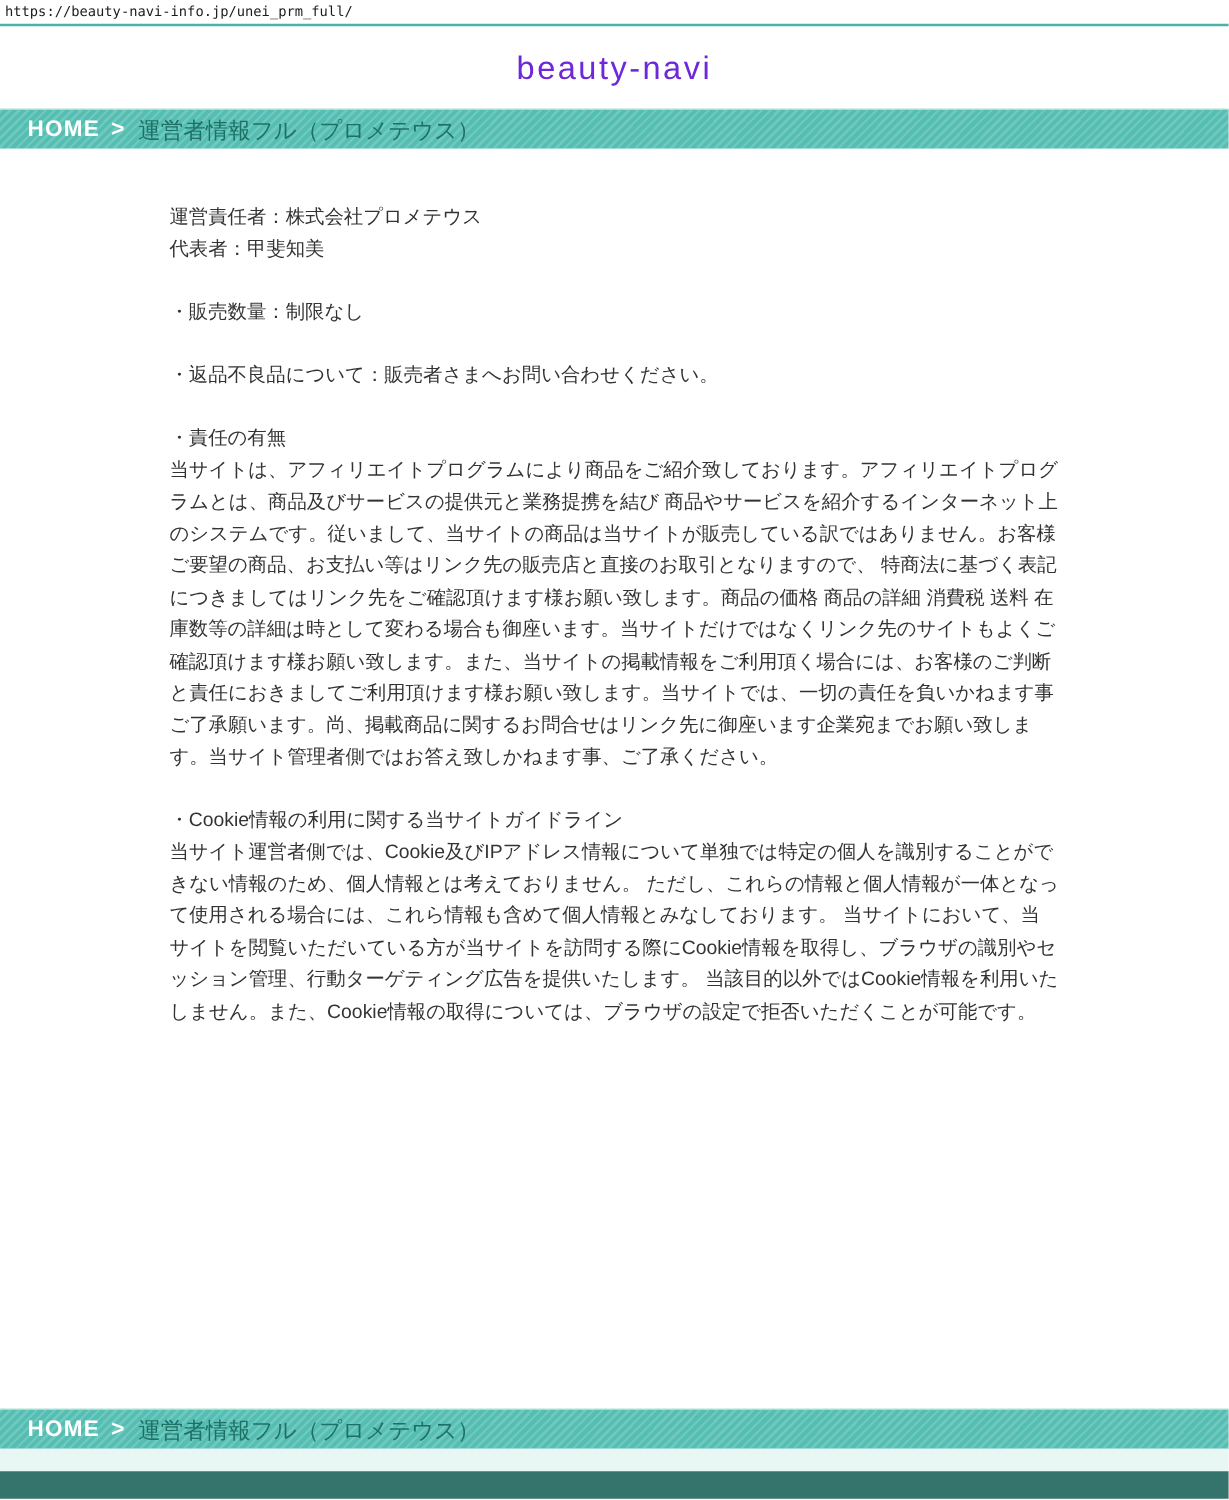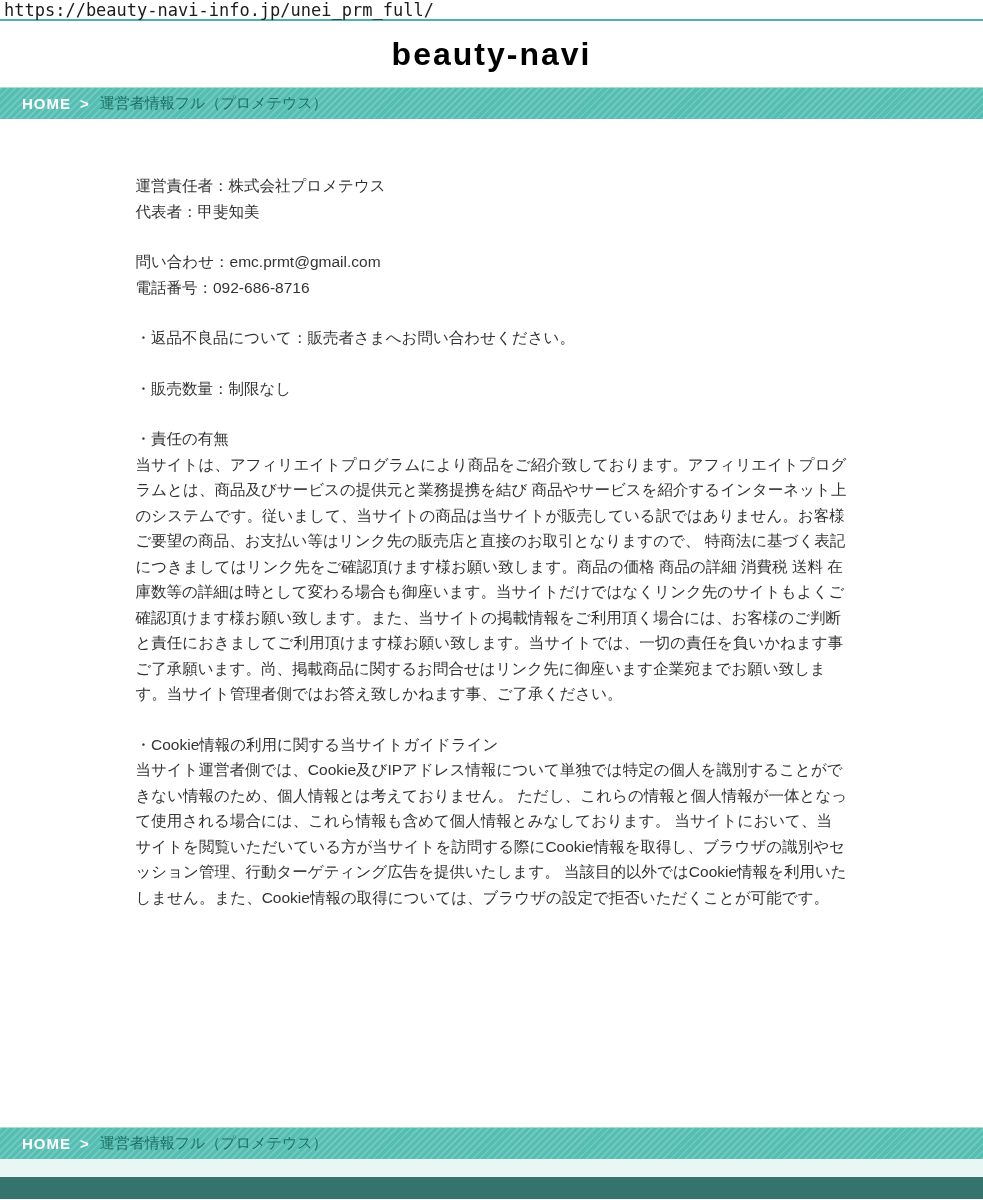--- a/index.html
+++ b/index.html
@@ -8,65 +8,65 @@
     width:983px; height:1200px;
     background:#ffffff;
     font-family:"Liberation Sans","DejaVu Sans",sans-serif;
     -webkit-font-smoothing:antialiased;
   }
 
   
   .url-bar {
     padding:2px 4px 1px 4px;
     font-family:"DejaVu Sans Mono","Liberation Mono",monospace;
-    font-size:17px; line-height:16px; color:#1b1b1b;
+    font-size:11px; line-height:16px; color:#1b1b1b;
     white-space:nowrap;
   }
   .top-divider { height:2px; background:#4db3a8; }
 
   
   .site-header {
     height:66px;
     display:flex; align-items:center; justify-content:center;
   }
   .site-title {
-    font-size:32px; color:#000000; letter-spacing:2px; font-weight:700;
+    font-size:26px; color:#6d28d9; letter-spacing:2px; font-weight:400;
   }
 
   
   .breadcrumb {
     box-sizing:border-box;
     height:32px;
     display:flex; align-items:center;
     padding-left:22px;
     background-color:#55beb3;
     background-image:repeating-linear-gradient(
       135deg,
       rgba(255,255,255,0.16) 0px, rgba(255,255,255,0.16) 2px,
       rgba(255,255,255,0) 2px, rgba(255,255,255,0) 5px);
     border-top:1px solid rgba(230,245,210,0.55);
-    font-size:15px;
+    font-size:18px;
   }
   .crumb-home {
     color:#ffffff; font-weight:bold; letter-spacing:1px;
     text-decoration:none; cursor:pointer;
   }
   .crumb-sep { color:#ffffff; font-weight:bold; margin:0 11px 0 9px; }
   .crumb-page { color:#1d7164;text-align:center; }
 
   
   .main {
     box-sizing:border-box;
     height:1008px;
     padding-top:42px;
     overflow:hidden;
     background:#ffffff;
   }
   .content {
-    width:712px; margin:12px auto;
+    width:712px; margin:0 auto;
     font-size:15.5px; line-height:25.5px; color:#333333;
   }
   .content p { margin:0 0 25px 0; white-space:pre-line; }
 
   
   .footer-strip { height:18px; background:#e8f7f4; }
   .footer-bar   { height:22px; background:#35746c; }
 </style>
 </head>
 <body>
@@ -83,24 +83,22 @@
 <div class="breadcrumb">
   <a class="crumb-home">HOME</a>
   <span class="crumb-sep">&gt;</span>
   <span class="crumb-page">運営者情報フル（プロメテウス）</span>
 </div>
 
 <div class="main">
   <div class="content">
     <p>運営責任者：株式会社プロメテウス
 代表者：甲斐知美</p>
-    <p>問い合わせ：emc.prmt@gmail.com
-電話番号：092-686-8716</p>
+    <p>・販売数量：制限なし</p>
     <p>・返品不良品について：販売者さまへお問い合わせください。</p>
-    <p>・販売数量：制限なし</p>
     <p>・責任の有無
 当サイトは、アフィリエイトプログラムにより商品をご紹介致しております。アフィリエイトプログラムとは、商品及びサービスの提供元と業務提携を結び 商品やサービスを紹介するインターネット上のシステムです。従いまして、当サイトの商品は当サイトが販売している訳ではありません。お客様ご要望の商品、お支払い等はリンク先の販売店と直接のお取引となりますので、 特商法に基づく表記につきましてはリンク先をご確認頂けます様お願い致します。商品の価格 商品の詳細 消費税 送料 在庫数等の詳細は時として変わる場合も御座います。当サイトだけではなくリンク先のサイトもよくご確認頂けます様お願い致します。また、当サイトの掲載情報をご利用頂く場合には、お客様のご判断と責任におきましてご利用頂けます様お願い致します。当サイトでは、一切の責任を負いかねます事ご了承願います。尚、掲載商品に関するお問合せはリンク先に御座います企業宛までお願い致します。当サイト管理者側ではお答え致しかねます事、ご了承ください。</p>
     <p>・Cookie情報の利用に関する当サイトガイドライン
 当サイト運営者側では、Cookie及びIPアドレス情報について単独では特定の個人を識別することができない情報のため、個人情報とは考えておりません。 ただし、これらの情報と個人情報が一体となって使用される場合には、これら情報も含めて個人情報とみなしております。 当サイトにおいて、当サイトを閲覧いただいている方が当サイトを訪問する際にCookie情報を取得し、ブラウザの識別やセッション管理、行動ターゲティング広告を提供いたします。 当該目的以外ではCookie情報を利用いたしません。また、Cookie情報の取得については、ブラウザの設定で拒否いただくことが可能です。</p>
   </div>
 </div>
 
 <div class="breadcrumb">
   <a class="crumb-home">HOME</a>
   <span class="crumb-sep">&gt;</span>

